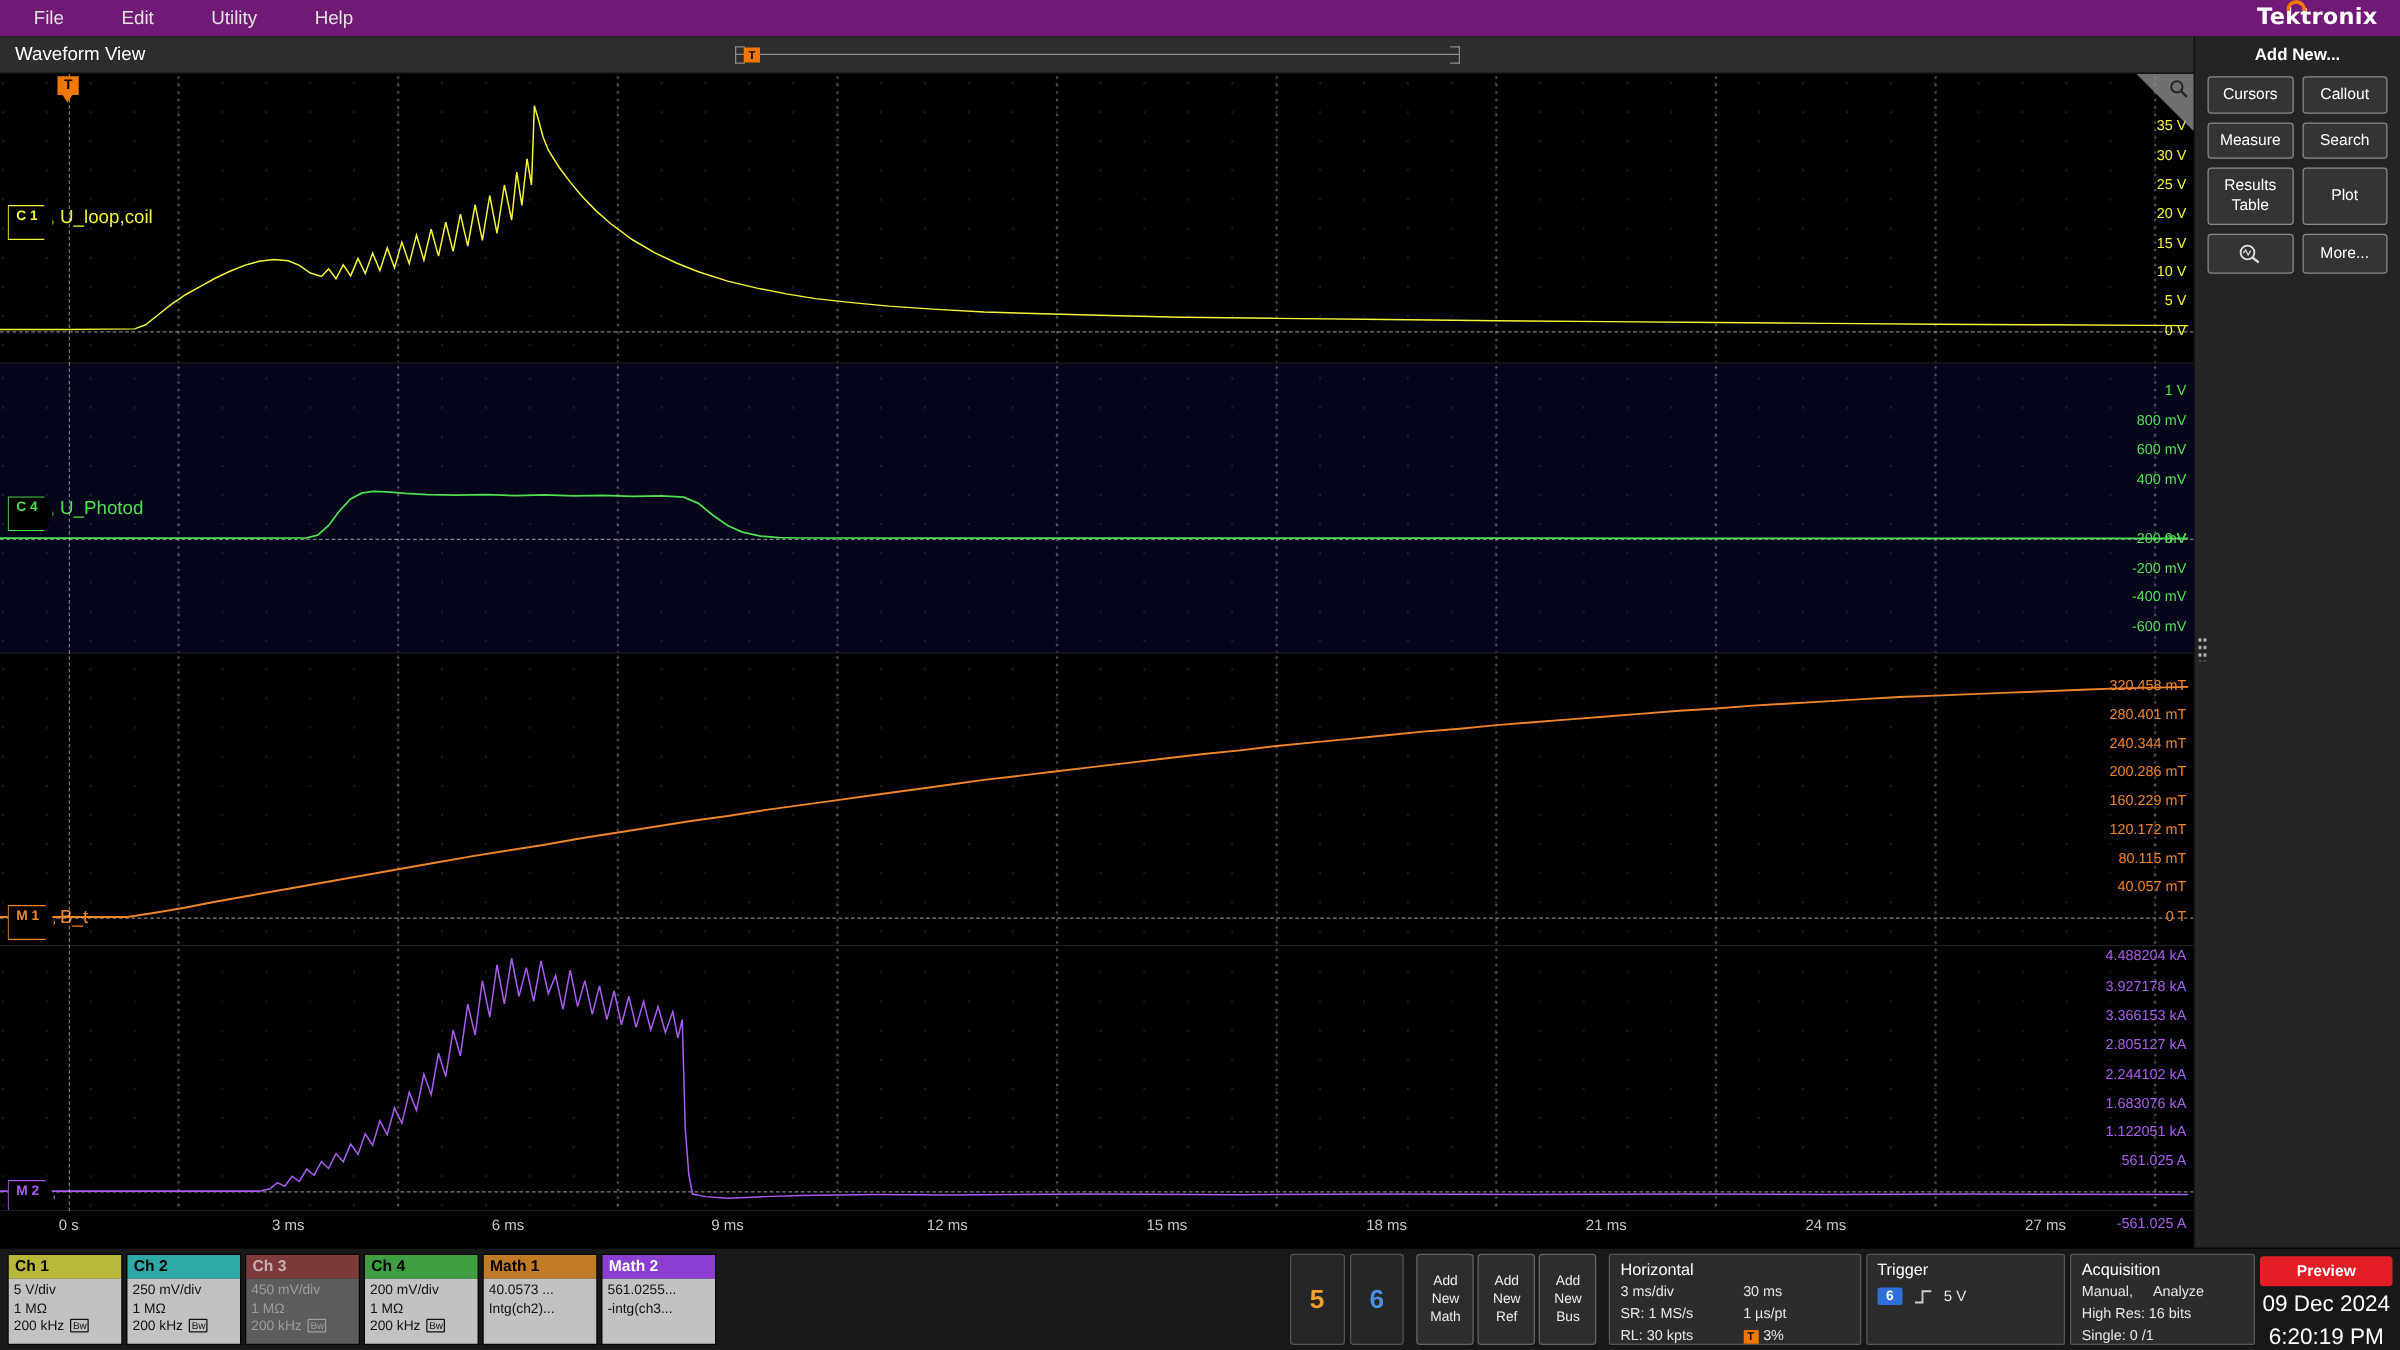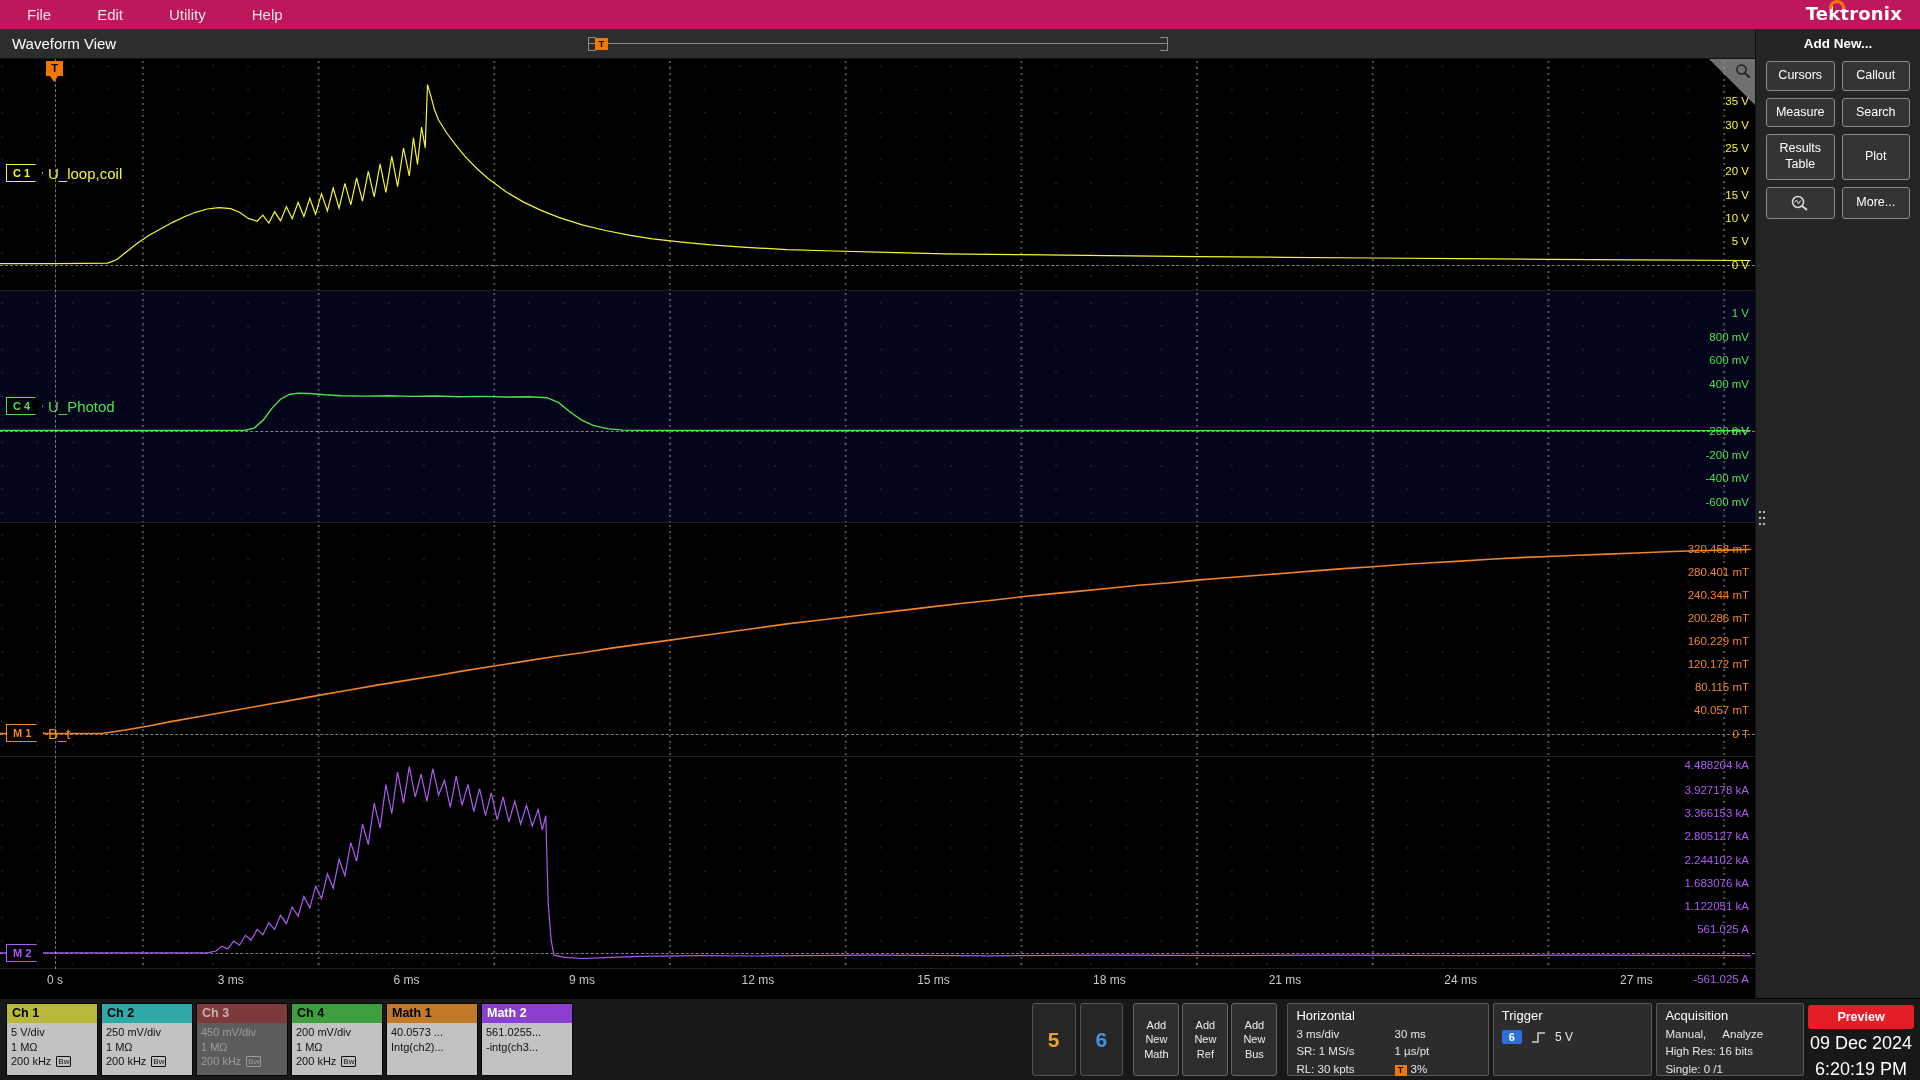--- a/index.html
+++ b/index.html
@@ -1,20 +1,20 @@
 <!DOCTYPE html>
 <html><head>
 <meta charset="utf-8">
 <style>
   * { box-sizing: border-box; margin: 0; padding: 0; }
   html,body { width:1920px; height:1080px; overflow:hidden; background:#141414;
     font-family:"Liberation Sans", sans-serif; }
 
   
-  .menubar { height:29px; background:#be185d; display:flex; align-items:center; position:relative;text-align:center; }
+  .menubar { height:29px; background:#701a75; display:flex; align-items:center; position:relative;text-align:center; }
   .mitem { color:#e2e2e2; font-size:15px; margin-left:30px; cursor:default; }
   .mitem:first-child { margin-left:27px; }
   .mitem + .mitem { margin-left:46px; }
   .logo { position:absolute; right:18px; top:3px; color:#fff; font-weight:bold; font-size:18px;
     font-family:"DejaVu Sans", sans-serif; letter-spacing:.2px; }
   .logo-arc { position:absolute; left:23px; top:-3px; width:16px; height:9px;
     border:3px solid #f07800; border-bottom:none; border-radius:9px 9px 0 0; }
 
   
   .content { display:flex; height:969px; }
@@ -35,21 +35,21 @@
   .section { position:relative; overflow:hidden; background-color:#000;
     background-image:
       radial-gradient(circle, rgba(255,255,255,.30) 1px, transparent 1.3px),
       radial-gradient(circle, rgba(255,255,255,.10) 1px, transparent 1.3px);
     background-size: 175.71px 6px, 35.14px 23.3px;
     border-bottom:1px solid #1f1f1f; }
   .section svg { position:absolute; left:0; top:0; width:100%; }
   .zeroline { position:absolute; left:0; right:0; height:0; border-top:1px dashed rgba(255,255,255,.5); }
   .slabel { position:absolute; right:6px; font-size:11.5px; line-height:14px; white-space:nowrap;
     font-family:"Liberation Sans", sans-serif; }
-  .badge { position:absolute; left:6px; height:18px; line-height:17px; padding:0 12px 0 6px;
+  .badge { position:absolute; left:6px; height:28px; line-height:17px; padding:0 12px 0 6px;
     font-size:11px; font-weight:bold; background:#000; border:1px solid;
     clip-path:polygon(0 0, calc(100% - 8px) 0, 100% 50%, calc(100% - 8px) 100%, 0 100%); }
   .chname { position:absolute; left:48px; font-size:15px; }
   .trigvline { position:absolute; top:0; width:0; border-left:1px dashed rgba(255,255,255,.45); z-index:2; }
   .axisrow { position:relative; height:29px; background:#000; }
   .xlabel { position:absolute; top:4px; transform:translateX(-50%); color:#c8c8c8; font-size:12px; }
   .xextra { position:absolute; right:6px; top:4px; font-size:11.5px; }
 
   .trigflag { position:absolute; left:46px; top:2px; width:17px; height:15px; background:#f07800; color:#000;
     font-weight:bold; font-size:11px; text-align:center; line-height:15px; z-index:5; }

